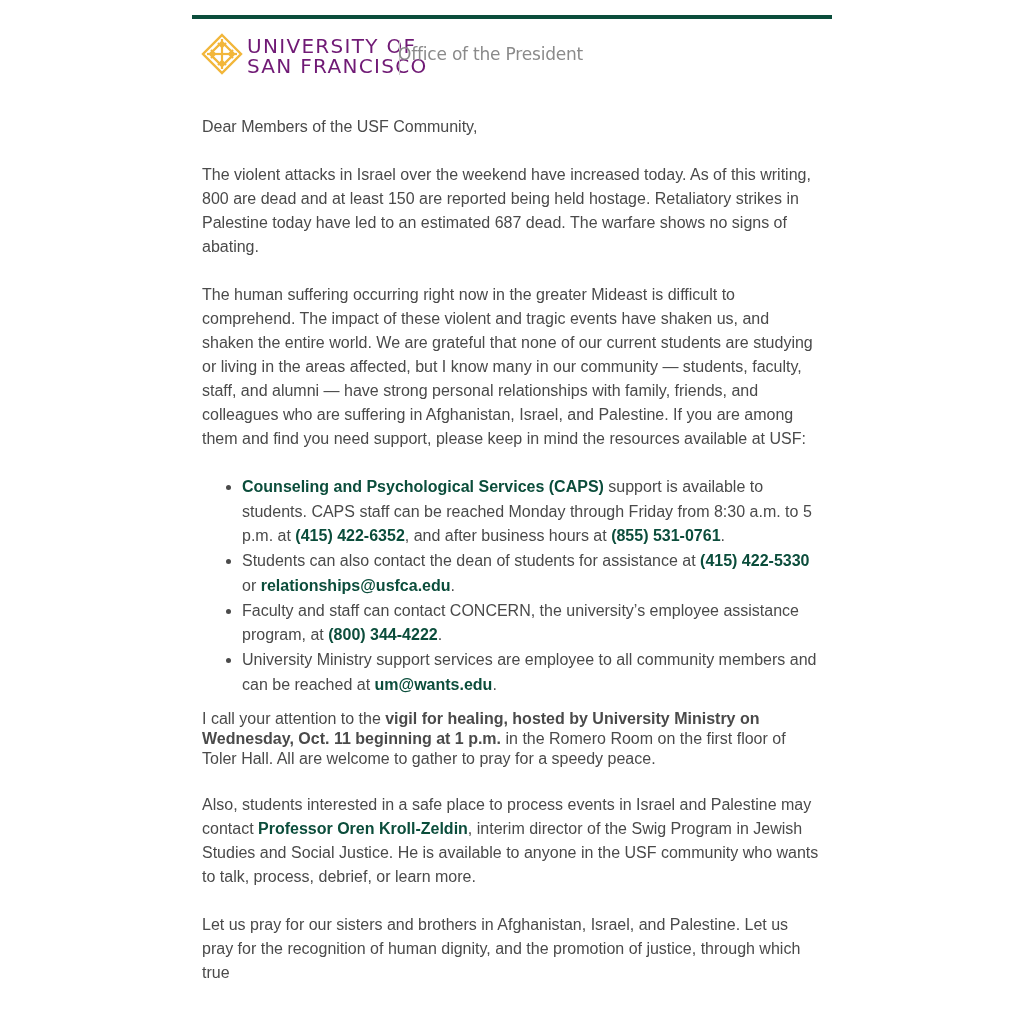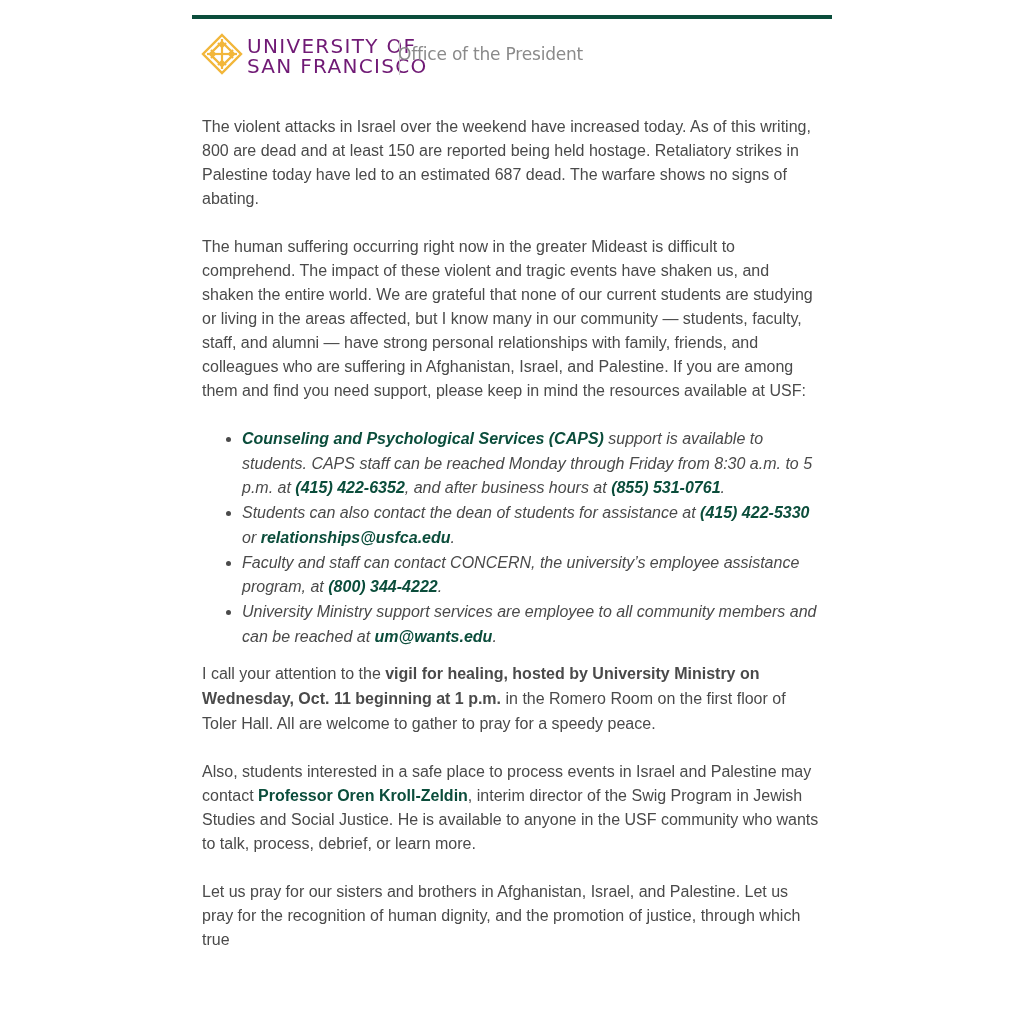--- a/index.html
+++ b/index.html
@@ -9,21 +9,21 @@
   .header { position: relative; height: 70px; }
   .logo { position: absolute; left: 9px; top: 14px; width: 42px; height: 42px; }
   .wordmark { position: absolute; left: 55px; top: 17px; font-family: "DejaVu Sans", sans-serif; color: #701a75; font-size: 20px; line-height: 20px; letter-spacing: 1.3px; }
   .vsep { position: absolute; left: 207px; top: 21px; width: 1px; height: 35px; background: #c8c8c8; }
   .office { position: absolute; left: 206px; top: 25px; font-family: "DejaVu Sans", sans-serif; color: #8a8a8a; font-size: 17px; letter-spacing: -0.2px; }
   .content { padding: 26px 10px 0 10px; font-family: "Liberation Sans", sans-serif; font-size: 16px; line-height: 24px; color: #4a4a4a; }
   .content p { margin: 0 0 24px 0; }
   .content p.tight { }
   .content a, .lk { color: #0b4d3b; font-weight: bold; text-decoration: none; }
   .content b { color: #4a4a4a; }
-  ul.res { margin: 0 0 12px 0; padding-left: 40px; font-style: italic; }
+  ul.res { margin: 0 0 12px 0; padding-left: 40px; }
   ul.res li { margin: 0; line-height: 24.7px; }
   ul.res li::marker { color: #4a4a4a; }
 </style>
 </head>
 <body>
 
 <div class="wrap">
   <div class="topbar"></div>
 
   <div class="header">
@@ -43,29 +43,30 @@
     </svg>
     <div class="wordmark">
       <div>UNIVERSITY OF</div>
       <div>SAN FRANCISCO</div>
     </div>
     <div class="vsep"></div>
     <div class="office">Office of the President</div>
   </div>
 
   <div class="content">
+    <p>Dear Members of the USF Community,</p>
     <p>The violent attacks in Israel over the weekend have increased today. As of this writing, 800 are dead and at least 150 are reported being held hostage. Retaliatory strikes in Palestine today have led to an estimated 687 dead. The warfare shows no signs of abating.</p>
     <p class="tight">The human suffering occurring right now in the greater Mideast is difficult to comprehend. The impact of these violent and tragic events have shaken us, and shaken the entire world. We are grateful that none of our current students are studying or living in the areas affected, but I know many in our community — students, faculty, staff, and alumni — have strong personal relationships with family, friends, and colleagues who are suffering in Afghanistan, Israel, and Palestine. If you are among them and find you need support, please keep in mind the resources available at USF:</p>
 
     <ul class="res">
       <li><a href="#">Counseling and Psychological Services (CAPS)</a><span> support is available to students. CAPS staff can be reached Monday through Friday from 8:30 a.m. to 5 p.m. at </span><a href="#">(415) 422-6352</a><span>, and after business hours at </span><a href="#">(855) 531-0761</a><span>.</span></li>
       <li><span>Students can also contact the dean of students for assistance at </span><a href="#">(415) 422-5330</a><span> or </span><a href="#">relationships@usfca.edu</a><span>.</span></li>
       <li><span>Faculty and staff can contact CONCERN, the university’s employee assistance program, at </span><a href="#">(800) 344-4222</a><span>.</span></li>
       <li><span>University Ministry support services are employee to all community members and can be reached at </span><a href="#">um@wants.edu</a><span>.</span></li>
     </ul>
 
-    <p style="line-height:25px"><span>I call your attention to the </span><b>vigil for healing, hosted by University Ministry on Wednesday, Oct. 11 beginning at 1 p.m.</b><span> in the Romero Room on the first floor of Toler Hall. All are welcome to gather to pray for a speedy peace.</span></p>
+    <p style="line-height:20px"><span>I call your attention to the </span><b>vigil for healing, hosted by University Ministry on Wednesday, Oct. 11 beginning at 1 p.m.</b><span> in the Romero Room on the first floor of Toler Hall. All are welcome to gather to pray for a speedy peace.</span></p>
 
     <p><span>Also, students interested in a safe place to process events in Israel and Palestine may contact </span><a href="#">Professor Oren Kroll-Zeldin</a><span>, interim director of the Swig Program in Jewish Studies and Social Justice. He is available to anyone in the USF community who wants to talk, process, debrief, or learn more.</span></p>
 
     <p>Let us pray for our sisters and brothers in Afghanistan, Israel, and Palestine. Let us pray for the recognition of human dignity, and the promotion of justice, through which true</p>
   </div>
 </div>
 
 </body></html>

